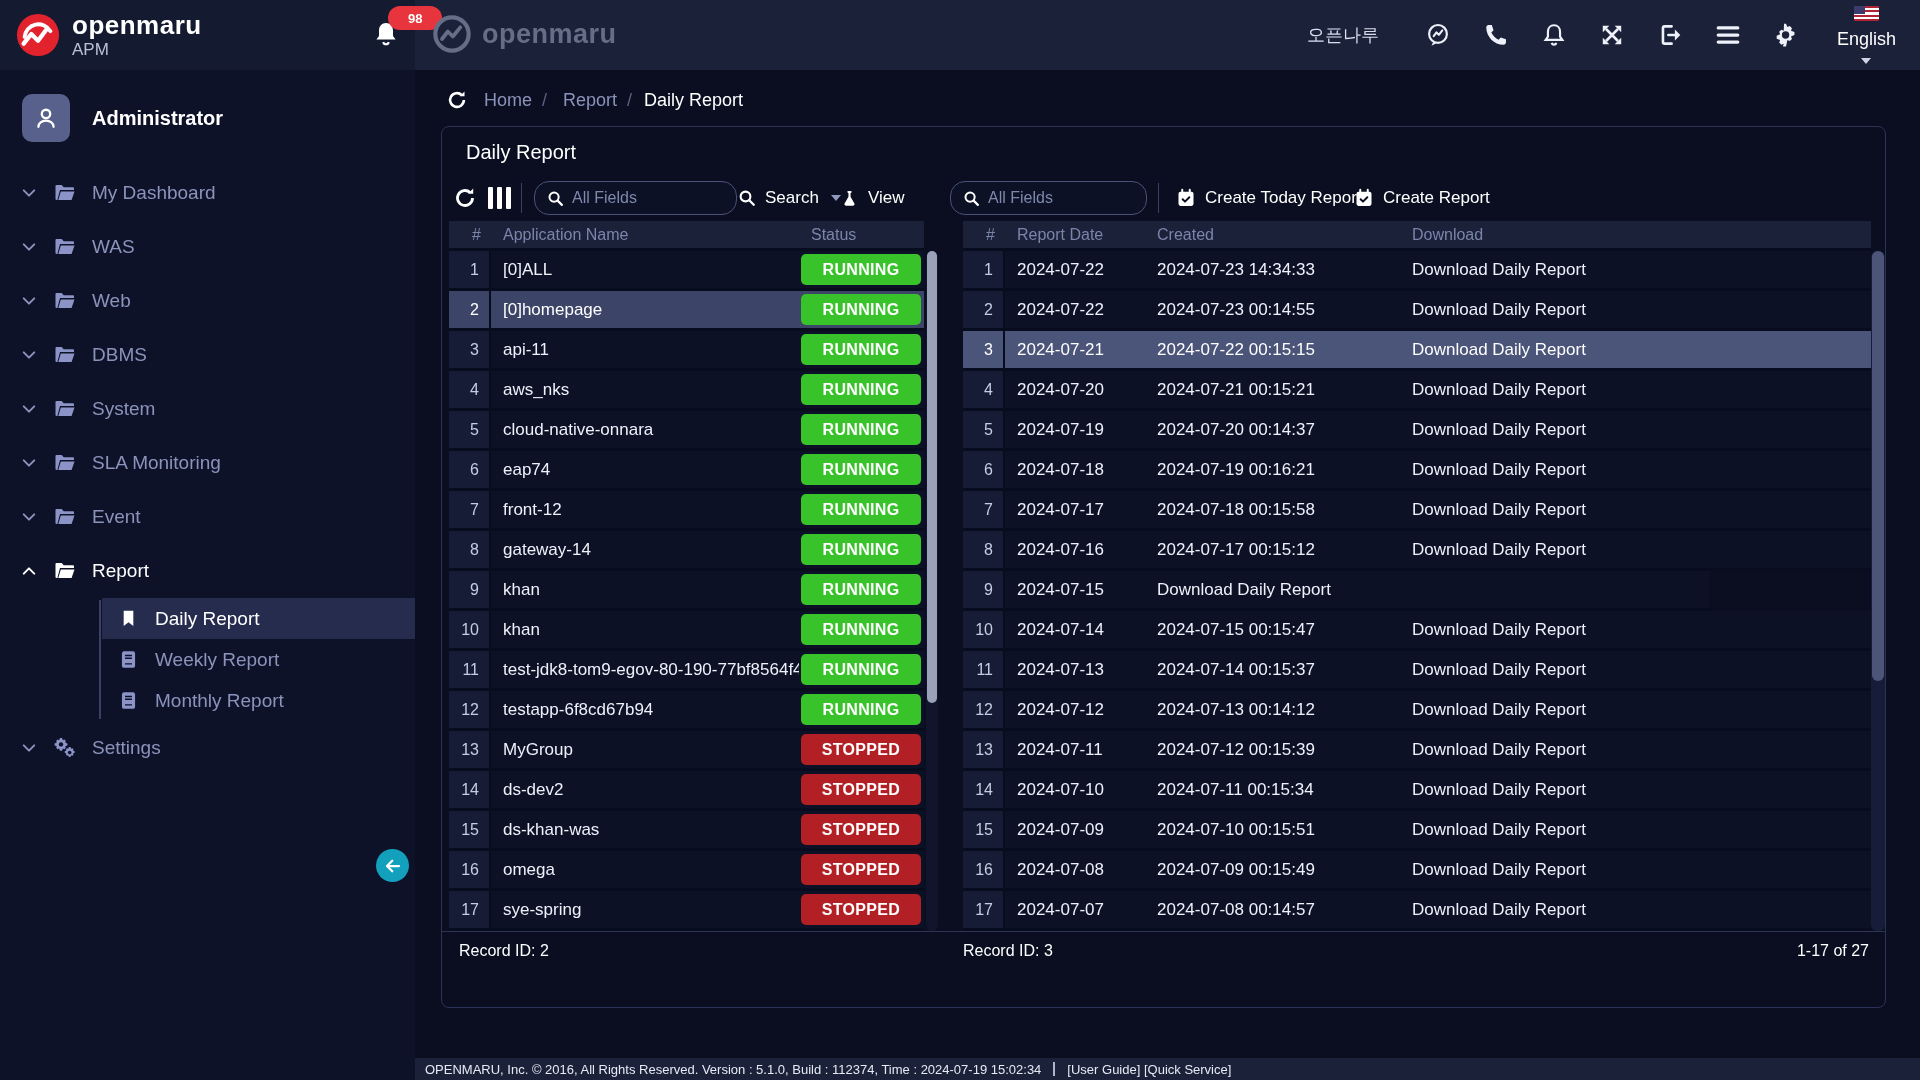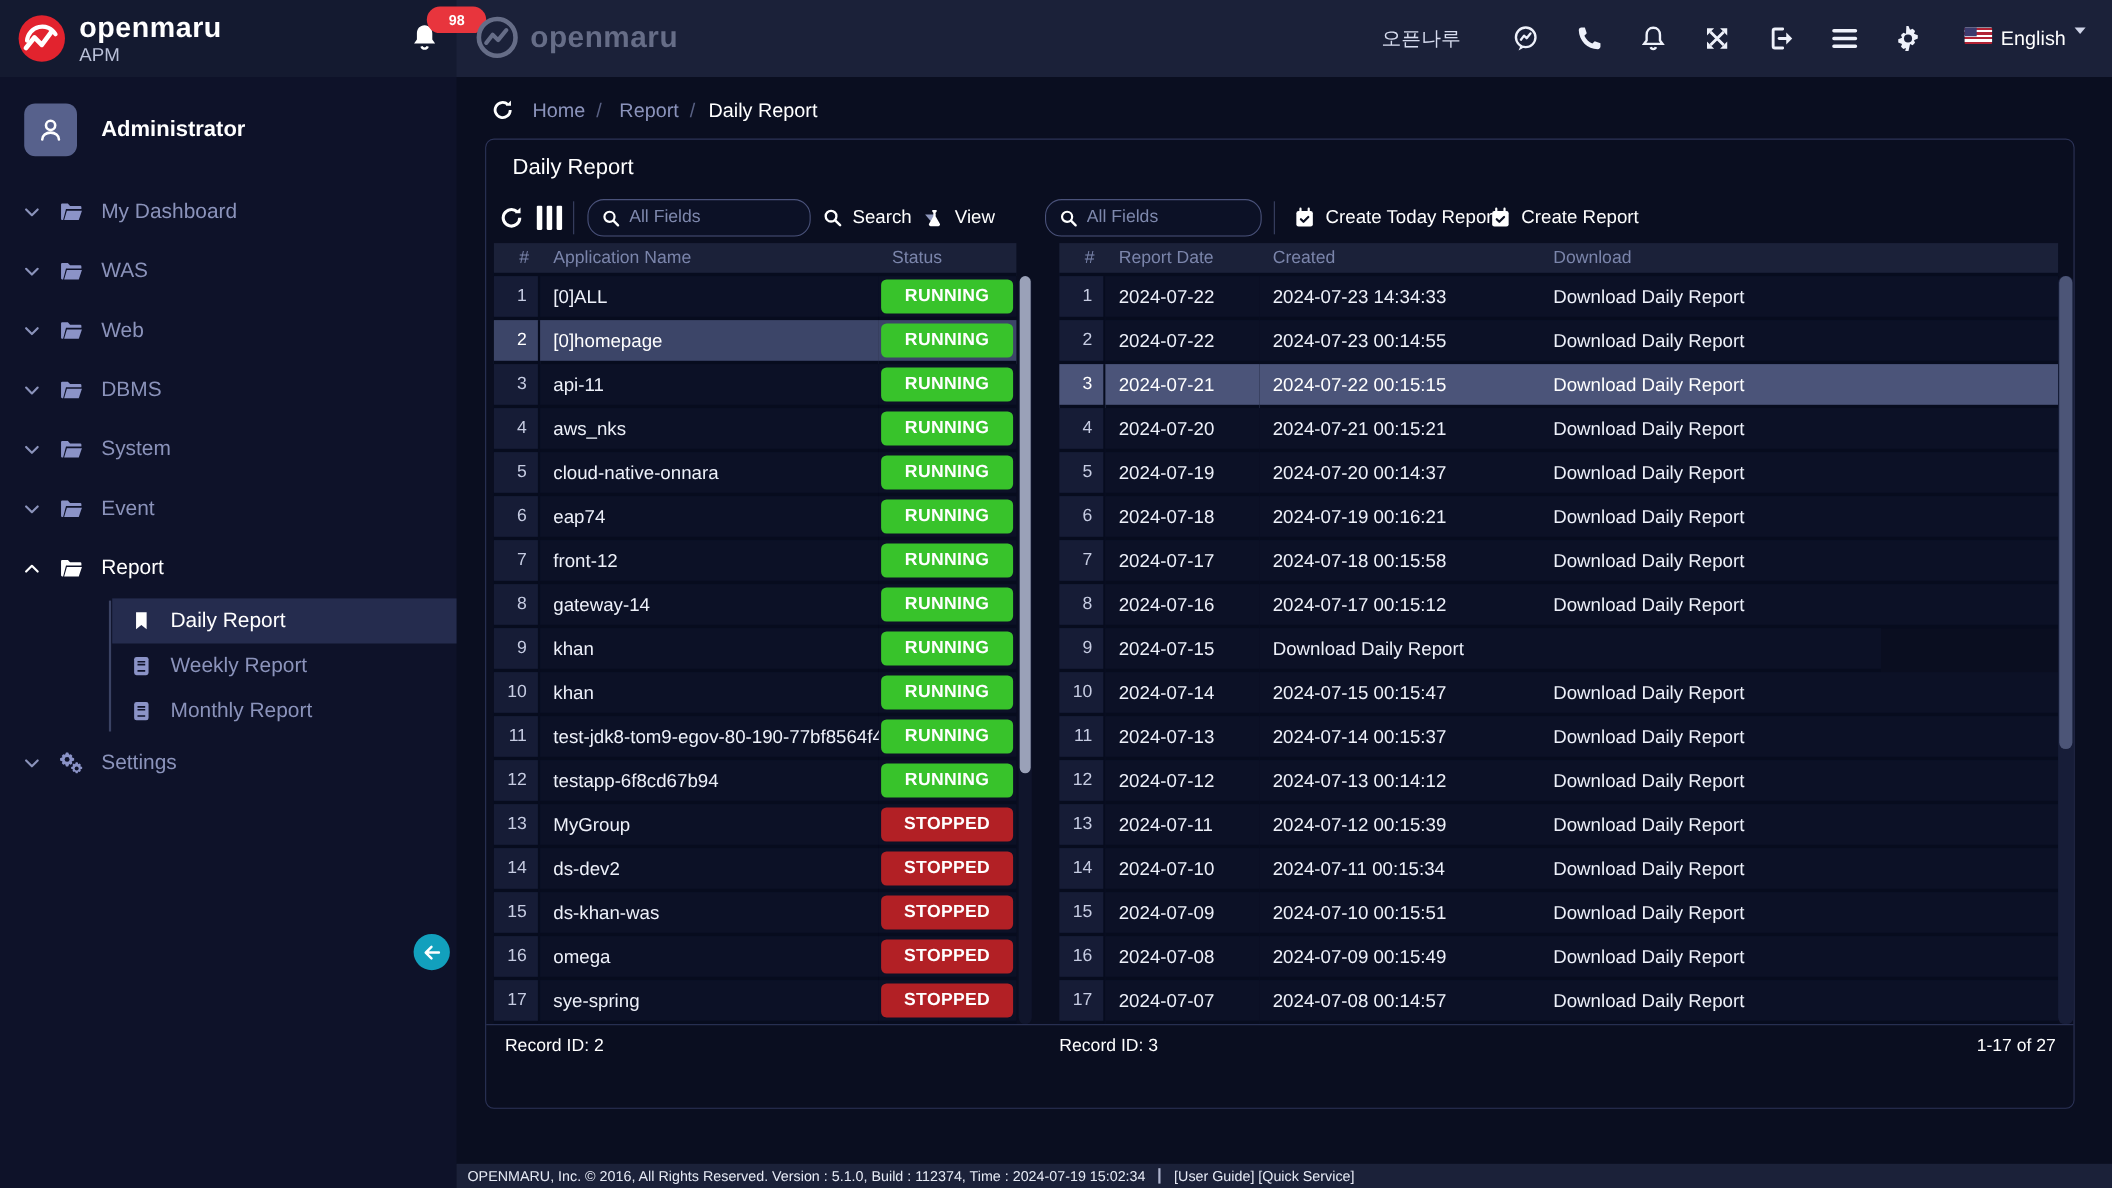--- a/index.html
+++ b/index.html
@@ -26,21 +26,21 @@
   .tb-badge{position:absolute;left:388px;top:6px;min-width:26px;height:24px;border-radius:13px;background:var(--badge-red);color:#fff;font-size:13px;font-weight:bold;display:flex;align-items:center;justify-content:center;padding:0 20px;}
   .watermark{position:absolute;left:432px;top:14px;display:flex;align-items:center;gap:10px;color:#666d87;}
   .watermark .wm-txt{font-size:27px;font-weight:bold;letter-spacing:.5px;}
   .searchbox{position:absolute;left:649px;top:13px;width:412px;height:44px;background:#0c1226;border:1px solid #242b49;border-radius:8px;display:flex;align-items:center;padding:0 14px;gap:10px;}
   .searchbox svg{color:#fff;flex:0 0 auto;}
   .searchbox input{flex:1;background:transparent;border:none;outline:none;color:#dfe4f2;font-size:17px;font-family:"Liberation Sans",sans-serif;}
   .searchbox input::placeholder{color:#7e88ad;}
   .topbar-right{position:absolute;right:24px;top:0;height:70px;display:flex;align-items:center;gap:32px;}
   .tr-user{font-size:18px;color:#d7dcef;margin-right:14px;}
   .tr-icon{width:26px;height:26px;color:#eef1fa;cursor:pointer;}
-  .lang{display:flex;gap:8px;margin-left:6px;}
+  .lang{display:flex;align-items:center;gap:8px;margin-left:6px;flex-direction:column;}
   .flag{width:25px;height:15px;background:repeating-linear-gradient(#b22234 0 2.2px,#fff 2.2px 4.3px);position:relative;border-radius:1px;}
   .flag:before{content:"";position:absolute;left:0;top:0;width:11px;height:8px;background:#3c3b6e;}
   .lang .lg-txt{font-size:18px;color:#fff;}
   .caret{width:0;height:0;border-left:5px solid transparent;border-right:5px solid transparent;border-top:6px solid #cfd4e8;}
 
   
   .sidebar{position:absolute;left:0;top:70px;width:415px;height:1010px;background:var(--bg-side);}
   .user-card{display:flex;align-items:center;gap:22px;padding:24px 0 0 22px;}
   .avatar{width:48px;height:48px;border-radius:10px;background:#57618c;display:flex;align-items:center;justify-content:center;color:#fff;}
   .user-name{font-size:20px;font-weight:bold;color:#fff;}
@@ -252,20 +252,30 @@
         <span>System</span>
       </div>
       <div class="nav-item">
         <svg class="chev" viewBox="0 0 24 24">
             <path d="M5 8.5l7 7 7-7" fill="none" stroke="currentColor" stroke-width="2.6" stroke-linecap="round" stroke-linejoin="round"></path>
           </svg>
         <svg class="fold" viewBox="0 0 24 24">
             <path d="M2.5 5a1 1 0 0 1 1-1h5.2l2 2.2H20a1 1 0 0 1 1 1V9H7l-2.6 10H3.5a1 1 0 0 1-1-1z" fill="currentColor"></path>
             <path d="M7.8 10.5h13.7l-2.9 8.5H5.3z" fill="currentColor"></path>
           </svg>
+        <span>SLA Monitoring</span>
+      </div>
+      <div class="nav-item">
+        <svg class="chev" viewBox="0 0 24 24">
+            <path d="M5 8.5l7 7 7-7" fill="none" stroke="currentColor" stroke-width="2.6" stroke-linecap="round" stroke-linejoin="round"></path>
+          </svg>
+        <svg class="fold" viewBox="0 0 24 24">
+            <path d="M2.5 5a1 1 0 0 1 1-1h5.2l2 2.2H20a1 1 0 0 1 1 1V9H7l-2.6 10H3.5a1 1 0 0 1-1-1z" fill="currentColor"></path>
+            <path d="M7.8 10.5h13.7l-2.9 8.5H5.3z" fill="currentColor"></path>
+          </svg>
         <span>Event</span>
       </div>
       <div class="nav-item open">
         <svg class="chev" viewBox="0 0 24 24">
             <path d="M5 15.5l7-7 7 7" fill="none" stroke="currentColor" stroke-width="2.6" stroke-linecap="round" stroke-linejoin="round"></path>
           </svg>
         <svg class="fold" viewBox="0 0 24 24">
             <path d="M2.5 5a1 1 0 0 1 1-1h5.2l2 2.2H20a1 1 0 0 1 1 1V9H7l-2.6 10H3.5a1 1 0 0 1-1-1z" fill="currentColor"></path>
             <path d="M7.8 10.5h13.7l-2.9 8.5H5.3z" fill="currentColor"></path>
           </svg>
@@ -348,21 +358,21 @@
       <div class="t-abs" style="left:79px;">
           <div class="vdiv"></div>
         </div>
       <div class="t-abs pill" style="left:92px;width:203px;">
         <svg width="17" height="17" viewBox="0 0 24 24">
           <circle cx="10" cy="10" r="6.5" fill="none" stroke="currentColor" stroke-width="2.8"></circle>
           <path d="M15 15l6 6" stroke="currentColor" stroke-width="3" stroke-linecap="round"></path>
         </svg>
         <input placeholder="All Fields" style="">
       </div>
-      <div class="t-abs tb-btn" style="left:306px;">
+      <div class="t-abs tb-btn" style="left:296px;">
         <svg width="18" height="18" viewBox="0 0 24 24">
           <circle cx="10" cy="10" r="6.5" fill="none" stroke="currentColor" stroke-width="2.8"></circle>
           <path d="M15 15l6 6" stroke="currentColor" stroke-width="3" stroke-linecap="round"></path>
         </svg>
         <span>Search</span>
         <i class="tb-caret"></i>
       </div>
       <div class="t-abs tb-btn" style="left:398px;">
         <svg width="19" height="19" viewBox="0 0 24 24">
           <path d="M9.5 2.5h5v2l-1.2 1v4.2l4.9 8.5a1.9 1.9 0 0 1-1.6 2.8H7.4a1.9 1.9 0 0 1-1.6-2.8l4.9-8.5V5.5l-1.2-1z" fill="currentColor"></path>

